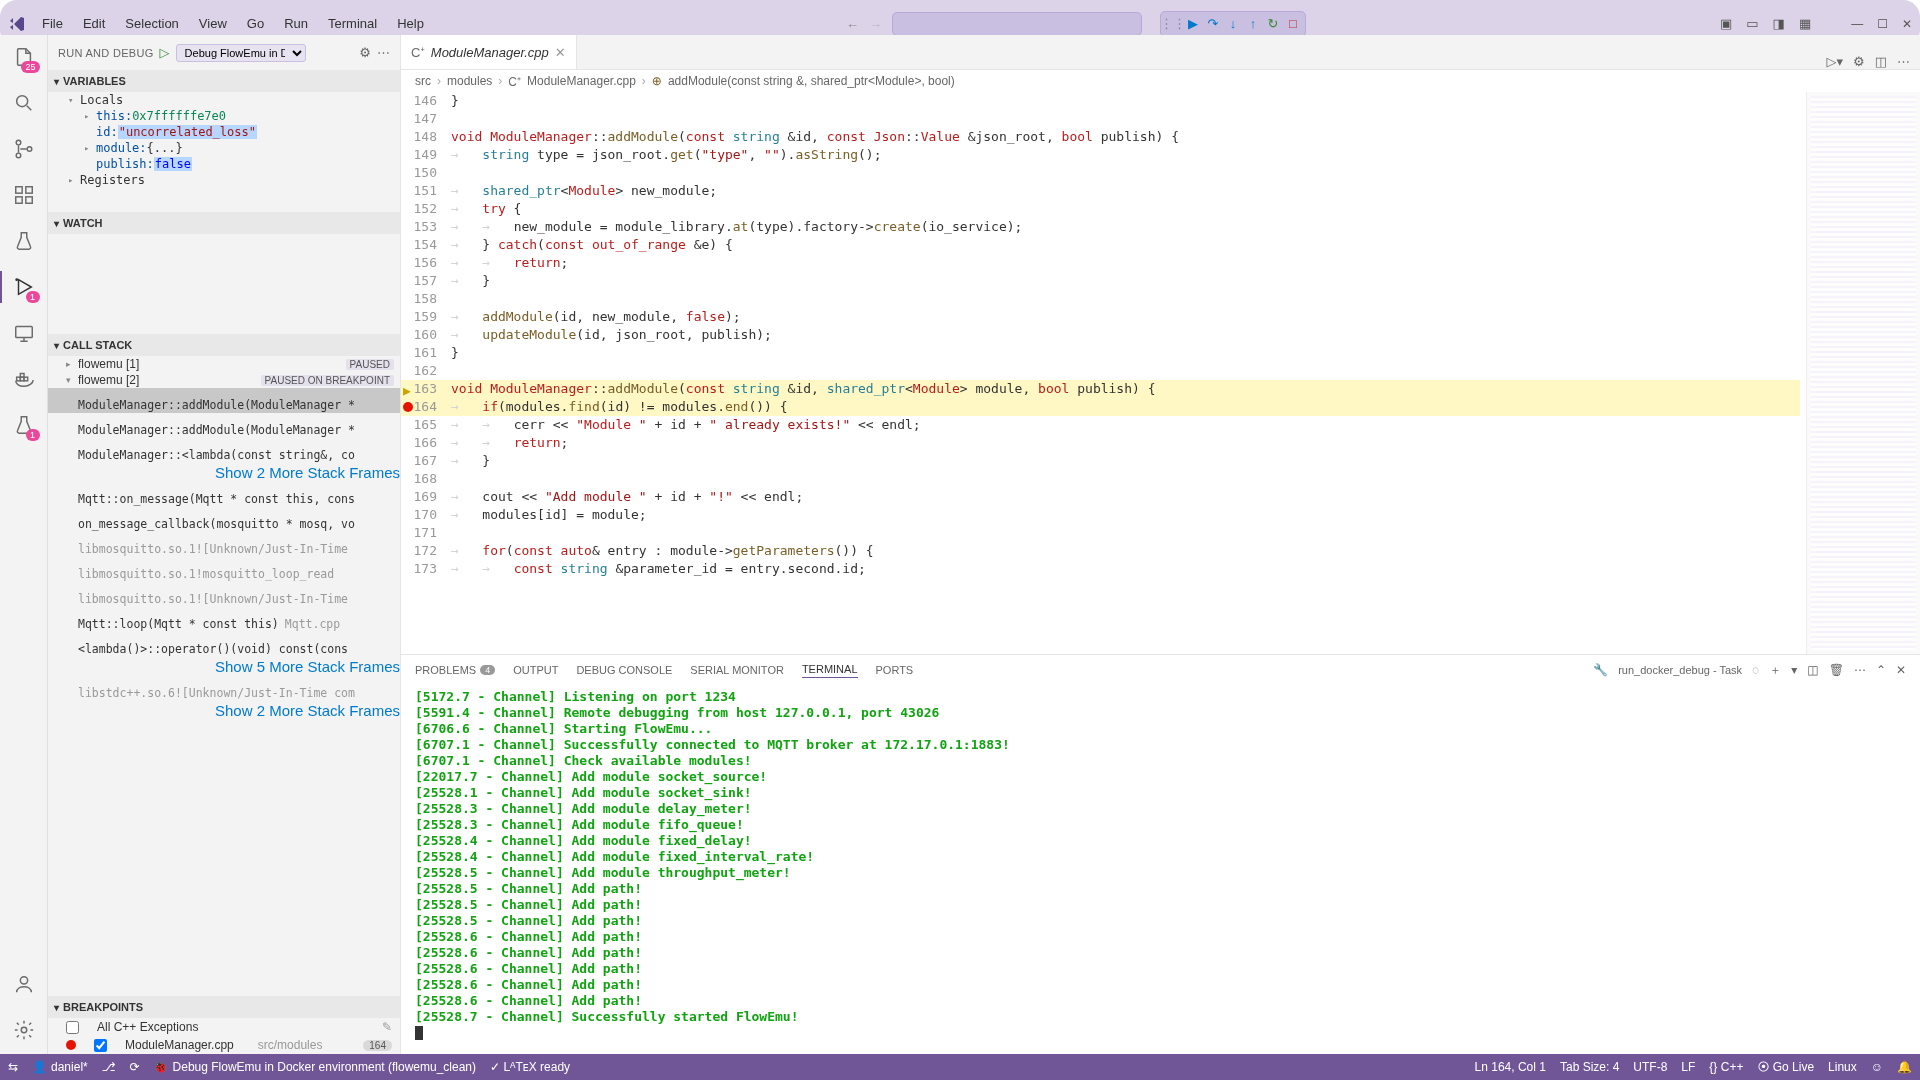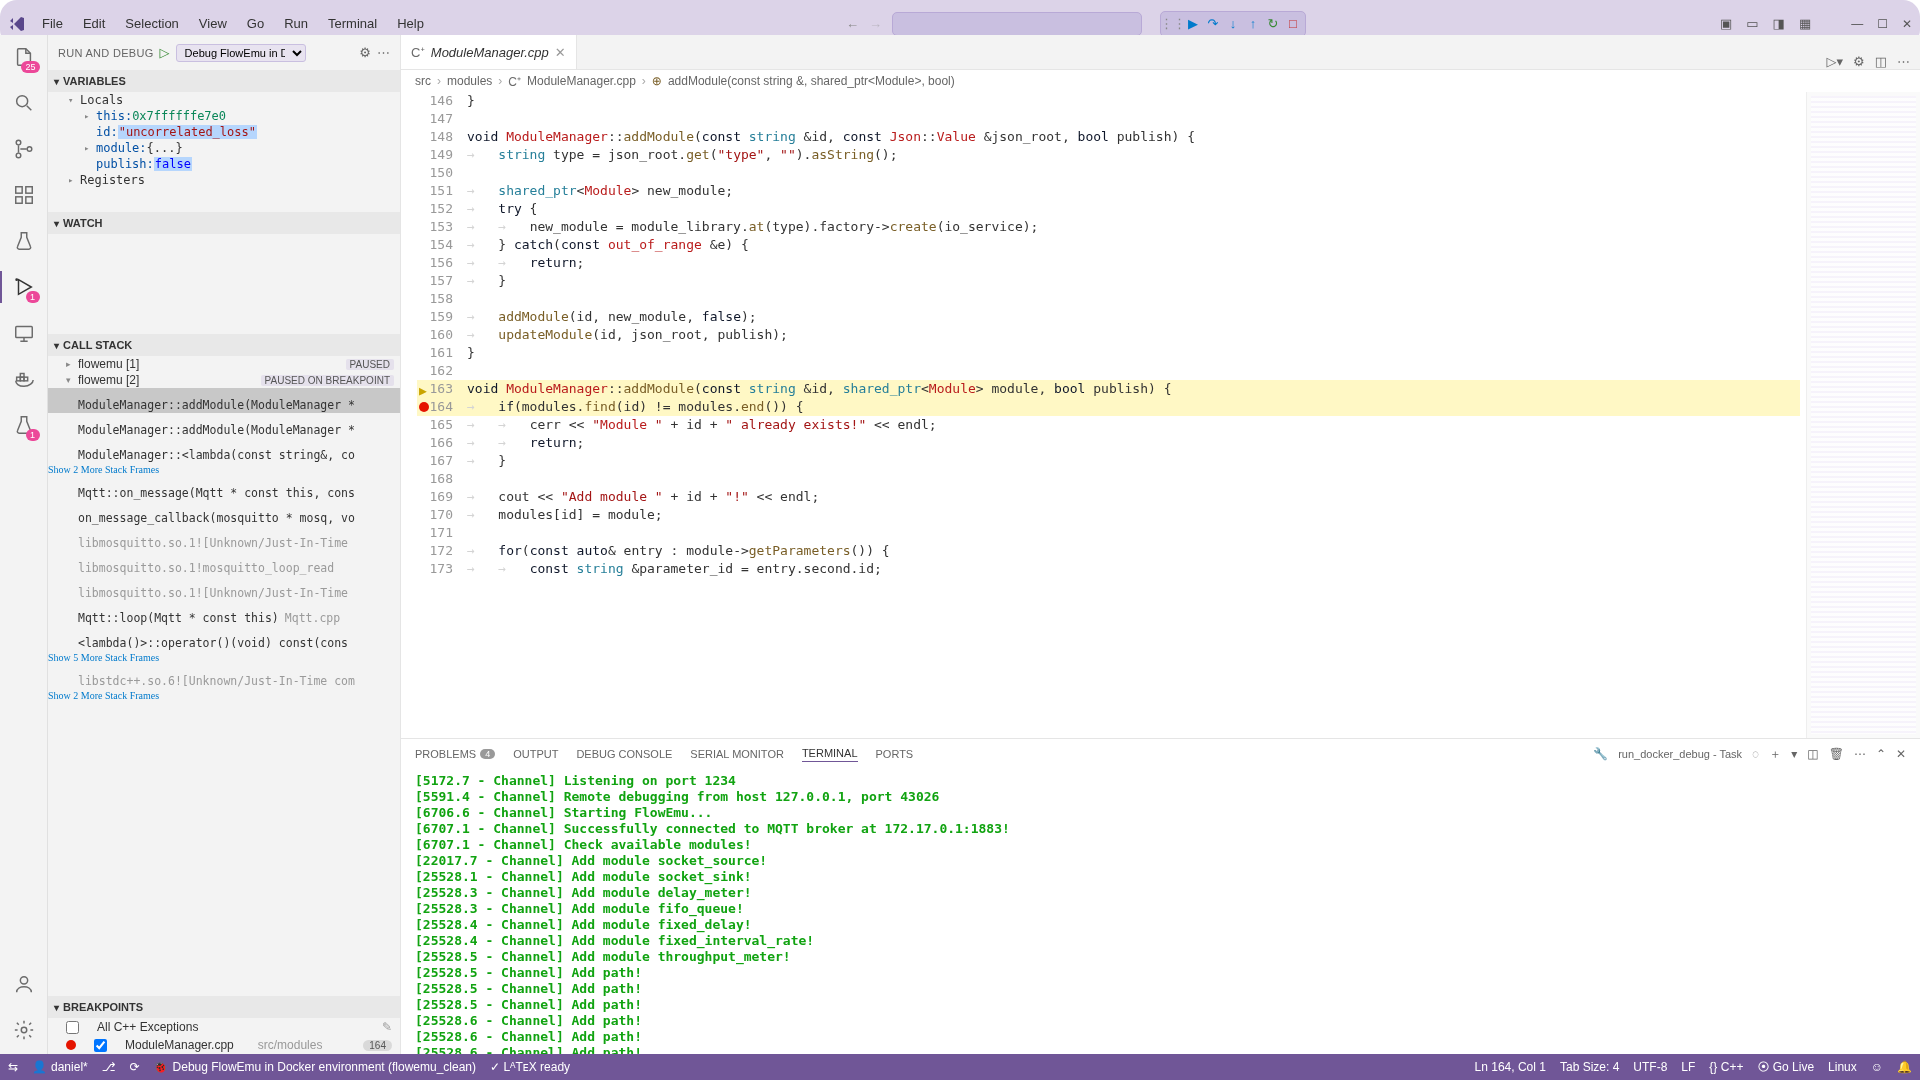--- a/index.html
+++ b/index.html
@@ -43,53 +43,53 @@
 .sidebar .k-bool { color:#0000ff; }
 .sidebar .hl-val { background:#b6d6fd; padding:0 1px;}
 .sidebar .watch-body { height:100px; }
 .sidebar .callstack { flex:0 0 auto; }
 .sidebar .thread-row { display:flex; align-items:center; padding:1px 6px 1px 18px; font-size:12px; }
 .sidebar .thread-row .state { margin-left:auto; font-size:10px; background:#e5e1ec; color:#555; padding:0 4px; border-radius:2px; }
 .sidebar .frame-row { padding:10px 6px 1px 30px; font-family:Menlo,Consolas,monospace; font-size:11.5px; white-space:nowrap; overflow:hidden; cursor:pointer;}
 .sidebar .frame-row.current { background:#c8c8c8; }
 .sidebar .frame-row.dim { color:#9a9a9a; }
 .sidebar .frame-row .src { color:#9a9a9a; margin-left:6px;}
-.sidebar .show-more { text-align:left; color:#007acc; font-size:10px; padding:1px 0; cursor:pointer; font-family:Liberation Serif, serif;}
+.sidebar .show-more { text-align:right; color:#007acc; font-size:15px; padding:1px 0; cursor:pointer; font-family:Liberation Sans, sans-serif;}
 .sidebar .bp-row { display:flex; align-items:center; padding:2px 8px 2px 18px; font-size:12px; gap:18px;}
 .sidebar .bp-row input[type=checkbox]{ margin:0; }
 .sidebar .bp-dot { width:10px; height:10px; border-radius:50%; background:#e51400; display:inline-block;}
 .sidebar .bp-row .path { color:#999; margin-left:6px;}
 .sidebar .bp-row .line-badge { margin-left:auto; background:#d9d9d9; color:#555; font-size:10px; border-radius:8px; padding:0 6px;}
 
 .editor-area { position:absolute; left:401px; right:0; top:35px; bottom:26px; background:#fff; display:flex; flex-direction:column;}
 .tabs-row { height:35px; background:#f3f3f3; display:flex; align-items:flex-end; border-bottom:1px solid #e5e5e5;}
 .tab { height:34px; background:#fff; border-right:1px solid #e5e5e5; display:flex; align-items:center; padding:0 10px; gap:6px; font-size:13px;}
 .tab .dirty { color:#999; }
 .tab .file-icon { color:#6b6b6b; font-size:13px; }
 .tabs-row .tab-actions { margin-left:auto; display:flex; gap:10px; padding-right:10px; color:#666;}
 .breadcrumb { height:22px; display:flex; align-items:center; padding:0 14px; font-size:12px; color:#666; gap:6px;}
 .breadcrumb .sep { color:#aaa; }
 .code { flex:1 1 auto; overflow:hidden; position:relative; font-family:Menlo,Consolas,monospace; font-size:13px; line-height:18px;}
-.code .lines { position:absolute; left:16px; top:0; right:120px; }
+.code .lines { position:absolute; left:0; top:0; right:120px; }
 .code .line { display:flex; }
 .code .gutter { flex:0 0 50px; text-align:right; color:#999; padding-right:14px; user-select:none; position:relative;}
 .code .bp-mark { position:absolute; left:2px; top:4px; width:10px; height:10px; border-radius:50%; background:#e51400;}
 .code .exec-arrow { position:absolute; left:2px; top:2px; color:#c9a400;}
 .code .txt { flex:1; white-space:pre; }
 .code .line.hl { background:#fff8c5; }
-.code .tk-kw { color:#0f172a; }
+.code .tk-kw { color:#b91c1c; }
 .code .tk-type { color:#267f99; }
 .code .tk-fn { color:#795e26; }
 .code .tk-str { color:#a31515; }
 .code .tk-ns { color:#b91c1c; }
 .code .tk-ws { color:#d4d4d4; }
 .code .minimap { position:absolute; right:0; top:0; bottom:0; width:114px; background:#fafafa; border-left:1px solid #eee;}
 .code .minimap .mstripe{ position:absolute; left:4px; right:4px; top:4px; bottom:4px; background:repeating-linear-gradient(#f5f0fc, #f5f0fc 2px, #fff 2px, #fff 5px); opacity:0.7;}
 
-.panel { height:316px; border-top:1px solid #e5e5e5; display:flex; flex-direction:column; background:#fff;}
+.panel { height:400px; border-top:1px solid #e5e5e5; display:flex; flex-direction:column; background:#fff;}
 .panel-tabs { height:30px; display:flex; align-items:center; padding:0 14px; gap:18px; font-size:11px; color:#666;}
 .panel-tabs .ptab { cursor:pointer; display:flex; align-items:center; gap:4px;}
 .panel-tabs .ptab.active { color:#333; border-bottom:1px solid #705697; padding-bottom:2px;}
 .panel-tabs .ptab .badge { background:#999; color:#fff; font-size:9px; border-radius:8px; padding:0 5px;}
 .panel-tabs .right { margin-left:auto; display:flex; gap:10px; align-items:center; font-size:12px;}
 .panel-tabs .task-name { font-size:11px; color:#666;}
 .term-body { flex:1; padding:4px 14px; font-family:Menlo,Consolas,monospace; font-size:13px; line-height:16px; overflow:hidden;}
 .term-body .tline { white-space:pre; }
 .term-body .c-green { color:#11a311; font-weight:600;}
 .term-body .cursor { display:inline-block; width:8px; height:14px; background:#333; vertical-align:text-bottom;}

